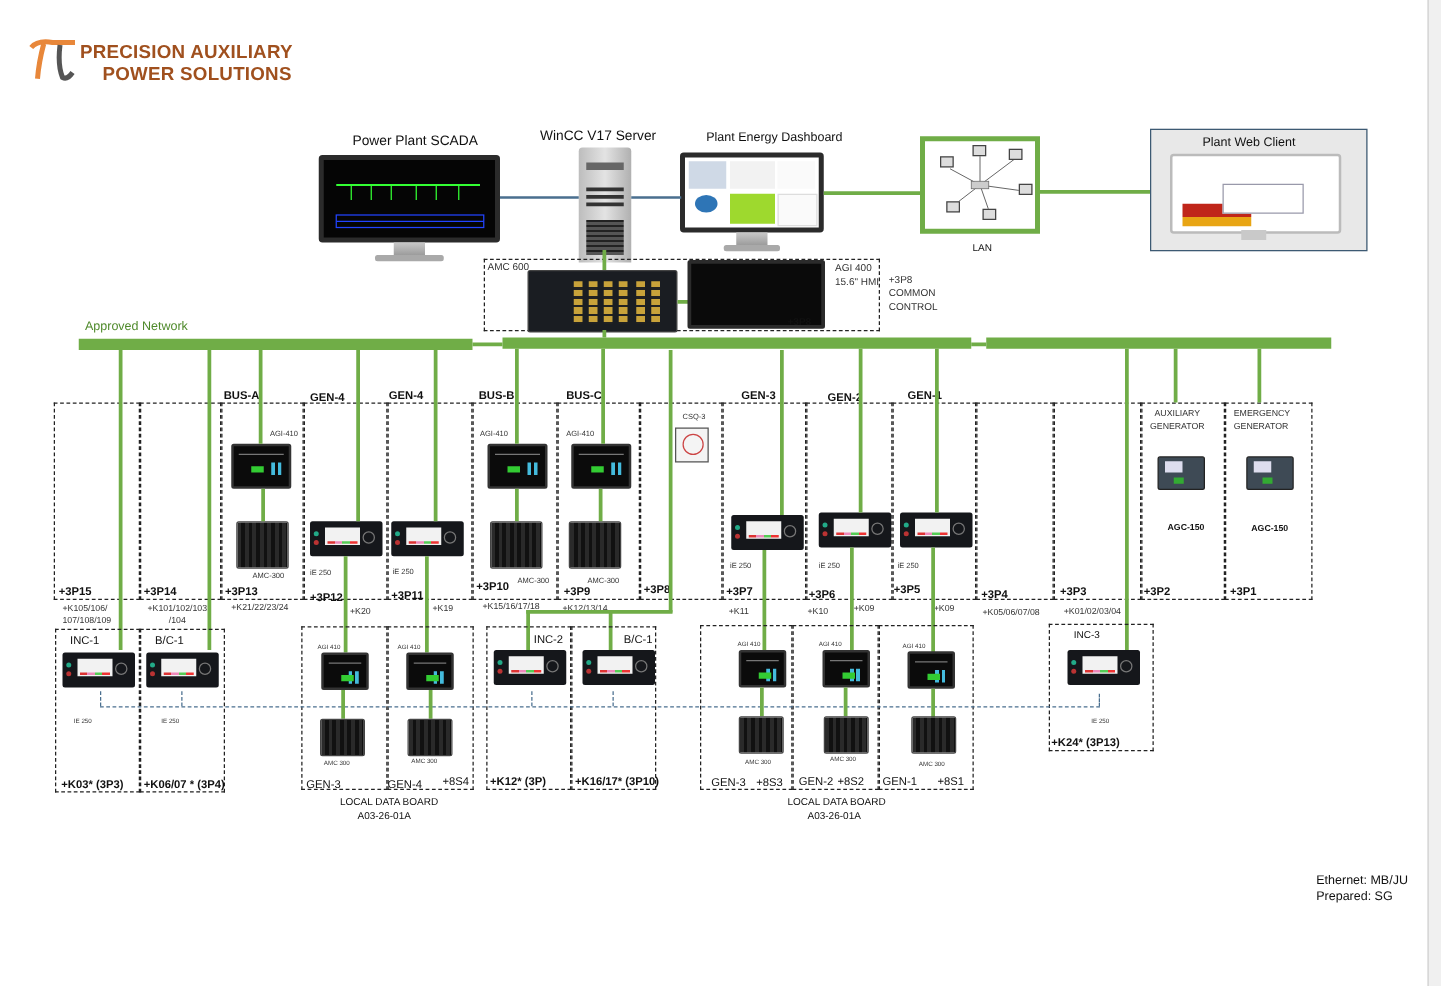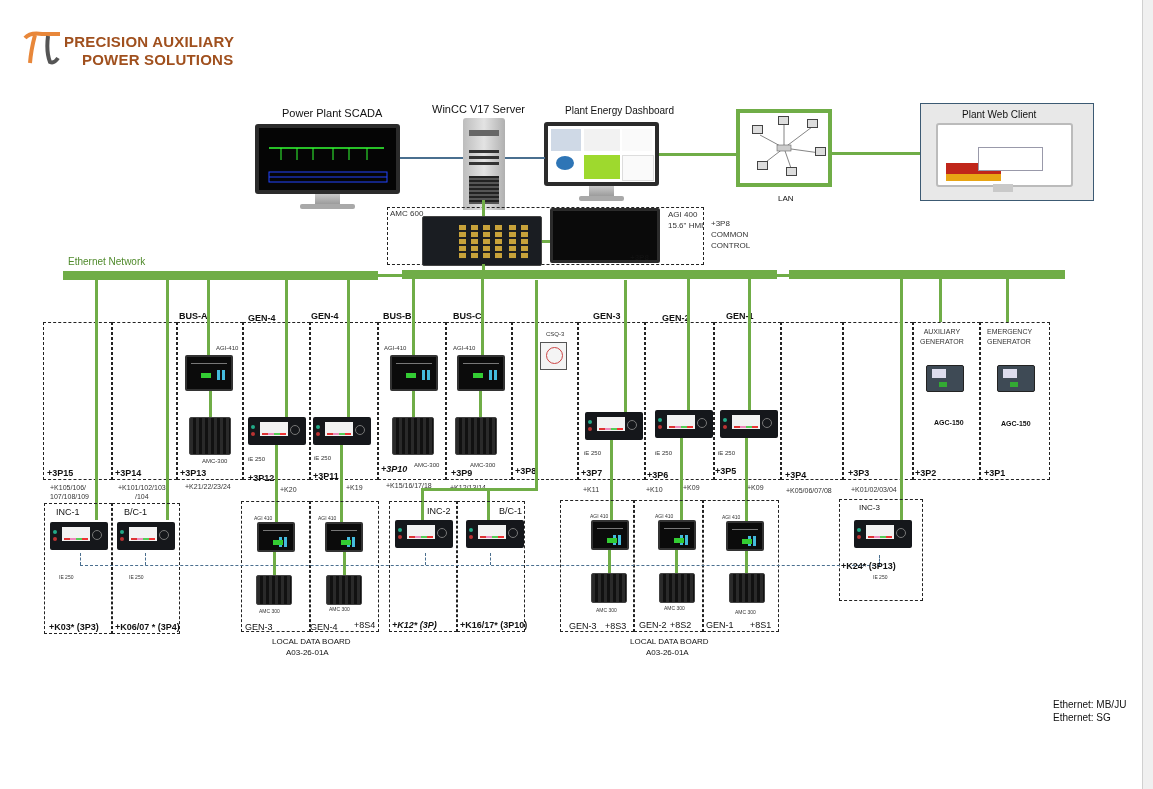--- a/index.html
+++ b/index.html
@@ -152,21 +152,21 @@
 <div class="agi400" style="left:550px;top:208px;"></div>
 <div class="lbl lbl-m" style="left:668px;top:210px;">AGI 400</div>
 <div class="lbl lbl-m" style="left:668px;top:221px;">15.6" HMI</div>
 <div class="lbl lbl-b" style="left:630px;top:253px;font-size:8px;">+3P8</div>
 <div class="lbl lbl-m" style="left:711px;top:219px;">+3P8</div>
 <div class="lbl lbl-m" style="left:711px;top:230px;">COMMON</div>
 <div class="lbl lbl-m" style="left:711px;top:241px;">CONTROL</div>
 <div class="gl" style="left:482px;top:200px;width:3px;height:16px;"></div>
 <div class="gl" style="left:482px;top:264px;width:3px;height:6px;"></div>
 
-<div class="lbl" style="left:68px;top:256px;color:#4f8a2b;font-size:10px;">Ethernet Network</div>
+<div class="lbl" style="left:68px;top:256px;color:#4f8a2b;font-size:10px;">Approved Network</div>
 <div class="gl" style="left:63px;top:271px;width:315px;height:9px;"></div>
 <div class="gl" style="left:378px;top:274px;width:24px;height:3px;"></div>
 <div class="gl" style="left:402px;top:270px;width:375px;height:9px;"></div>
 <div class="gl" style="left:777px;top:274px;width:12px;height:3px;"></div>
 <div class="gl" style="left:789px;top:270px;width:276px;height:9px;"></div>
 
 <div class="dash" style="left:43px;top:322px;width:69px;height:158px;"></div>
 <div class="dash" style="left:112px;top:322px;width:65px;height:158px;"></div>
 <div class="dash" style="left:177px;top:322px;width:66px;height:158px;"></div>
 <div class="dash" style="left:243px;top:322px;width:67px;height:158px;"></div>
@@ -193,21 +193,21 @@
 <div class="lbl lbl-s" style="left:920px;top:327px;white-space:pre;text-align:center;line-height:10px;">AUXILIARY
 GENERATOR</div>
 <div class="lbl lbl-s" style="left:987px;top:327px;white-space:pre;line-height:10px;">EMERGENCY
 GENERATOR</div>
 
 <div class="lbl lbl-b" style="left:47px;top:468px;">+3P15</div>
 <div class="lbl lbl-b" style="left:115px;top:468px;">+3P14</div>
 <div class="lbl lbl-b" style="left:180px;top:468px;">+3P13</div>
 <div class="lbl lbl-b" style="left:248px;top:473px;">+3P12</div>
 <div class="lbl lbl-b" style="left:313px;top:471px;">+3P11</div>
-<div class="lbl lbl-b" style="left:381px;top:464px;font-style:italic;">+3P10</div>
+<div class="lbl lbl-b" style="left:381px;top:464px;">+3P10</div>
 <div class="lbl lbl-b" style="left:451px;top:468px;">+3P9</div>
 <div class="lbl lbl-b" style="left:515px;top:466px;">+3P8</div>
 <div class="lbl lbl-b" style="left:581px;top:468px;">+3P7</div>
 <div class="lbl lbl-b" style="left:647px;top:470px;">+3P6</div>
 <div class="lbl lbl-b" style="left:715px;top:466px;">+3P5</div>
 <div class="lbl lbl-b" style="left:785px;top:470px;">+3P4</div>
 <div class="lbl lbl-b" style="left:848px;top:468px;">+3P3</div>
 <div class="lbl lbl-b" style="left:915px;top:468px;">+3P2</div>
 <div class="lbl lbl-b" style="left:984px;top:468px;">+3P1</div>
 
@@ -379,21 +379,21 @@
 <div class="lbl" style="left:272px;top:637px;font-size:8px;">LOCAL DATA BOARD</div>
 <div class="lbl" style="left:286px;top:648px;font-size:8px;">A03-26-01A</div>
 
 <div class="lbl" style="left:427px;top:506px;font-size:9px;">INC-2</div>
 <div class="dev-ie" style="left:395px;top:520px;">
     <div class="g"></div>
     <div class="r"></div>
     <div class="disp"></div>
     <div class="knob"></div>
   </div>
-<div class="lbl lbl-b" style="left:392px;top:620px;font-style:italic;">+K12* (3P)</div>
+<div class="lbl lbl-b" style="left:392px;top:620px;">+K12* (3P)</div>
 <div class="lbl" style="left:499px;top:506px;font-size:9px;">B/C-1</div>
 <div class="dev-ie" style="left:466px;top:520px;">
     <div class="g"></div>
     <div class="r"></div>
     <div class="disp"></div>
     <div class="knob"></div>
   </div>
 <div class="lbl lbl-b" style="left:460px;top:620px;">+K16/17* (3P10)</div>
 
 <div class="lbl lbl-xs" style="left:590px;top:513px;font-size:5px;">AGI 410</div>
@@ -429,16 +429,16 @@
 <div class="lbl" style="left:646px;top:648px;font-size:8px;">A03-26-01A</div>
 
 <div class="lbl" style="left:859px;top:503px;font-size:8px;">INC-3</div>
 <div class="dev-ie" style="left:854px;top:520px;">
     <div class="g"></div>
     <div class="r"></div>
     <div class="disp"></div>
     <div class="knob"></div>
   </div>
 <div class="lbl lbl-xs" style="left:873px;top:574px;font-size:5px;">IE 250</div>
-<div class="lbl lbl-b" style="left:841px;top:561px;">+K24* (3P13)</div>
+<div class="lbl lbl-b" style="left:841px;top:589px;">+K24* (3P13)</div>
 
 <div class="lbl" style="left:1053px;top:699px;font-size:10px;">Ethernet:  MB/JU</div>
-<div class="lbl" style="left:1053px;top:712px;font-size:10px;">Ethernet: SG</div>
+<div class="lbl" style="left:1053px;top:712px;font-size:10px;">Prepared: SG</div>
 
 </body></html>

